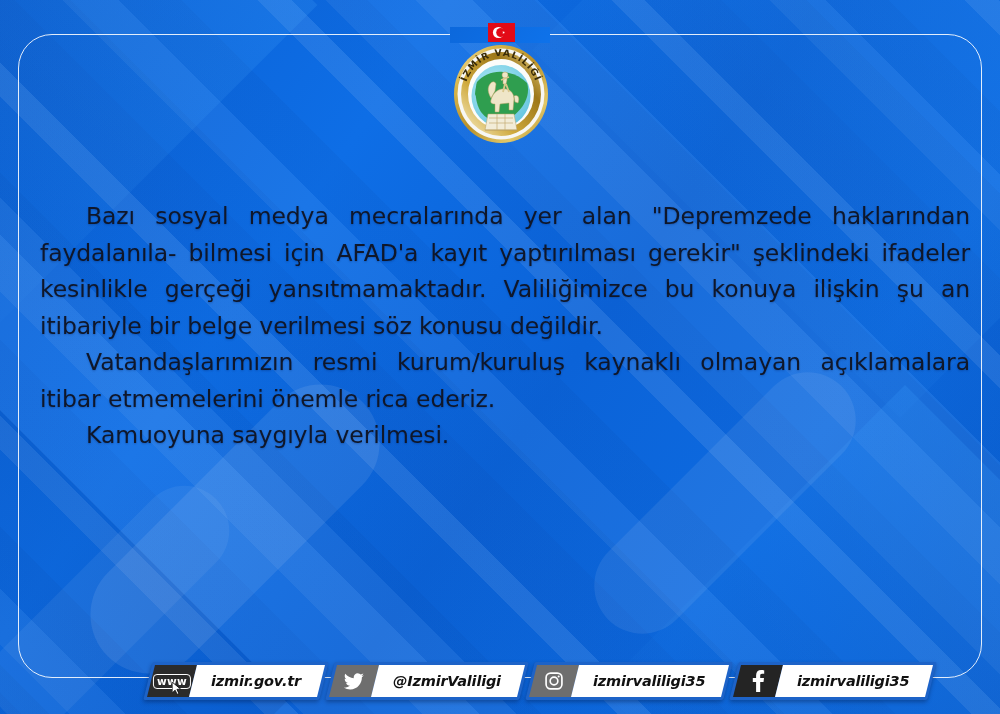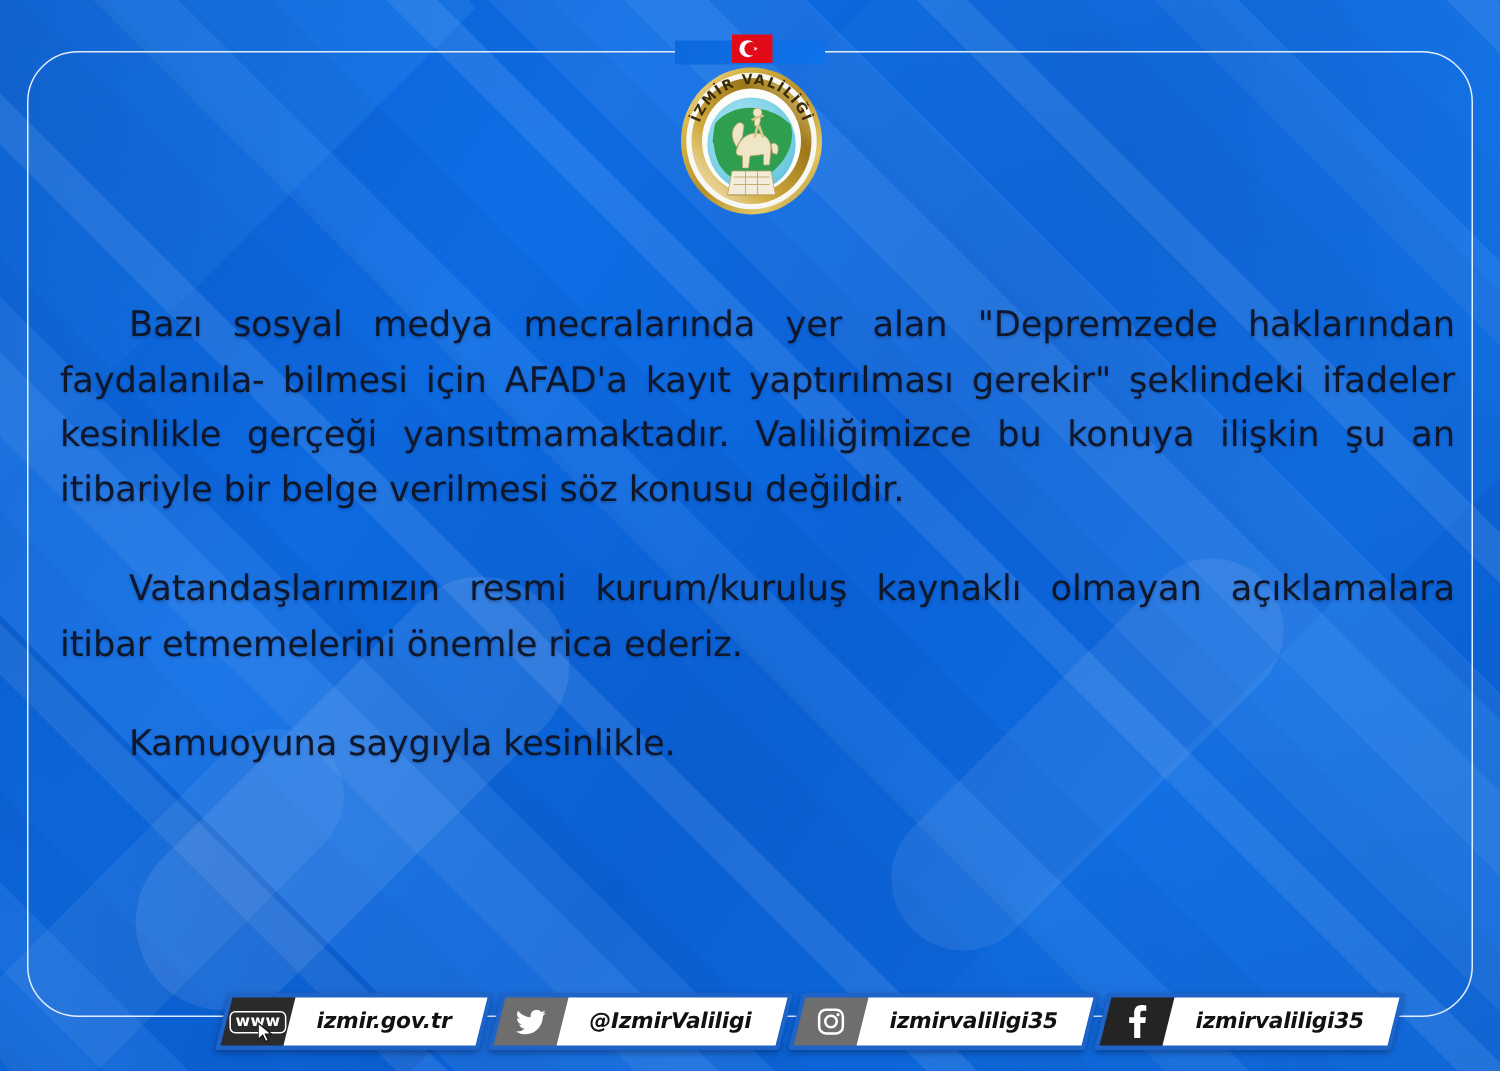--- a/index.html
+++ b/index.html
@@ -113,21 +113,21 @@
     color:#0f172a;
     font-family:"DejaVu Sans", sans-serif;
     font-size:23.5px;
     line-height:36.5px;
     font-weight:400;
     letter-spacing:-0.1px;
     text-align:justify;
     text-shadow:0 1px 2px rgba(0,25,80,0.28);
   }
   .para{ margin-bottom:0; }
-  .para + .para{ margin-top:30px; }
+  .para + .para{ }
   .para p{ text-indent:46px; text-align:justify; }
   .para.nojust p{ text-align:left; }
 
   
   .social-row{
     position:absolute;
     left:148px; bottom:14px;
     display:flex; align-items:center; gap:6px;
   }
   .badge{
@@ -273,21 +273,21 @@
         <span>yansıtmamaktadır. Valiliğimizce bu konuya ilişkin şu an itibariyle bir belge verilmesi</span>
         <span>söz konusu değildir.</span></p>
     </div>
 
     <div class="para">
       <p><span>Vatandaşlarımızın resmi kurum/kuruluş kaynaklı olmayan açıklamalara itibar</span>
         <span>etmemelerini önemle rica ederiz.</span></p>
     </div>
 
     <div class="para nojust">
-      <p>Kamuoyuna saygıyla kesinlikle.</p>
+      <p>Kamuoyuna saygıyla verilmesi.</p>
     </div>
 
   </div>
 
   <div class="social-row">
 
     <div class="badge b-www">
       <div class="ic">
         <div class="www-box">www</div>
         <svg width="11" height="13" viewBox="0 0 11 13" style="position:absolute;left:26px;top:20px;">

